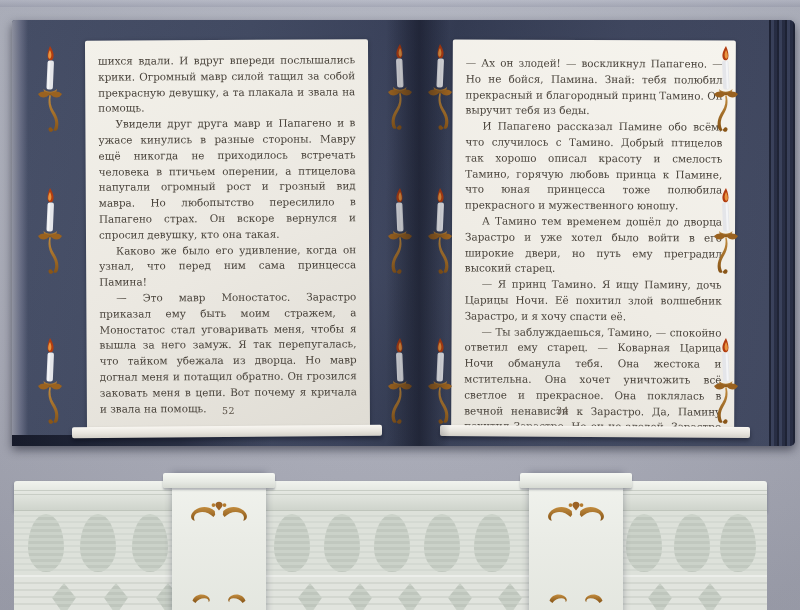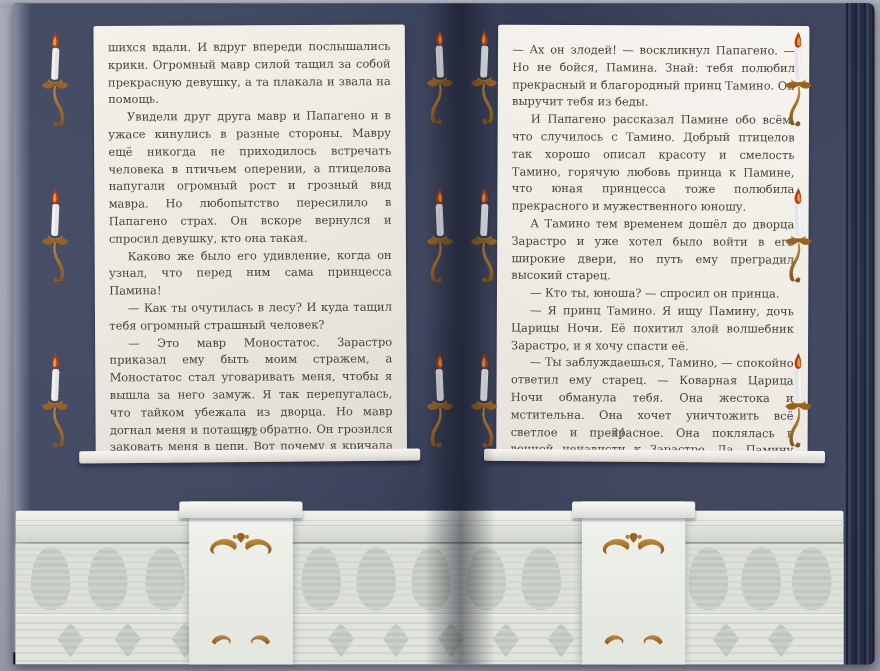--- a/index.html
+++ b/index.html
@@ -1,21 +1,21 @@
 <!DOCTYPE html>
 <html><head>
 <meta charset="utf-8">
 <style>
   *{margin:0;padding:0;box-sizing:border-box}
   html,body{width:800px;height:610px;overflow:hidden;background:#b4b6c1;font-family:"DejaVu Serif",serif}
   .photo{position:relative;width:800px;height:610px;background:linear-gradient(180deg,#bcbfca 0%,#b1b3bf 60%,#a8aab6 100%)}
   .photo::after{content:"";position:absolute;inset:0;pointer-events:none;
     background:radial-gradient(ellipse at 50% 45%, rgba(255,255,255,0.05), rgba(25,28,45,0.12) 95%)}
   
-  .book{position:absolute;left:12px;top:3px;width:783px;height:601px;border-radius:3px 6px 5px 2px;
+  .book{position:absolute;left:12px;top:20px;width:783px;height:426px;border-radius:3px 6px 5px 2px;
     background:linear-gradient(100deg,#49526b 0%,#414a63 28%,#363e58 47%,#303850 52%,#3f4760 72%,#444c65 100%);
     box-shadow:0 4px 10px rgba(18,20,35,.55)}
   .left-page-edges{position:absolute;left:0;top:0;width:16px;height:100%;
     background:linear-gradient(90deg,#9a9dab 0%,#6b7189 55%,rgba(70,77,104,0) 100%);border-radius:3px 0 0 2px}
   .fore-edge{position:absolute;right:0;top:0;width:26px;height:100%;border-radius:0 6px 5px 0;
     background:repeating-linear-gradient(90deg,#1c2133 0 2px,#3a425d 2px 5px,#272d44 5px 8px)}
   .bottom-shadow{position:absolute;left:0;bottom:0;width:260px;height:11px;
     background:linear-gradient(90deg,#141828 0%,#252b40 65%,rgba(37,43,64,0) 100%)}
   .spine-shadow{position:absolute;left:374px;top:0;width:64px;height:100%;z-index:40;pointer-events:none;
     background:linear-gradient(90deg,rgba(8,10,22,0) 0%,rgba(8,10,22,.40) 42%,rgba(8,10,22,.48) 52%,rgba(8,10,22,0) 100%)}
@@ -157,33 +157,31 @@
             <use href="#fl-bot"></use>
           </svg>
       </div>
     </div>
 
     <div class="panel pl">
       <div class="page-text">
         <p class="noind">шихся вдали. И вдруг впереди послышались крики. Огромный мавр силой тащил за собой прекрасную девушку, а та плакала и звала на помощь.</p>
         <p>Увидели друг друга мавр и Папагено и в ужасе кинулись в разные стороны. Мавру ещё никогда не приходилось встречать человека в птичьем оперении, а птицелова напугали огромный рост и грозный вид мавра. Но любопытство пересилило в Папагено страх. Он вскоре вернулся и спросил девушку, кто она такая.</p>
         <p>Каково же было его удивление, когда он узнал, что перед ним сама принцесса Памина!</p>
-        <p>— Как ты очутилась в лесу? И куда тащил тебя огромный страшный человек?</p>
         <p>— Это мавр Моностатос. Зарастро приказал ему быть моим стражем, а Моностатос стал уговаривать меня, чтобы я вышла за него замуж. Я так перепугалась, что тайком убежала из дворца. Но мавр догнал меня и потащил обратно. Он грозился заковать меня в цепи. Вот почему я кричала и звала на помощь.</p>
       </div>
       <div class="page-num">52</div>
     </div>
     <div class="ledge ll"></div>
 
     <div class="panel pr">
       <div class="page-text">
         <p class="noind">— Ах он злодей! — воскликнул Папагено. — Но не бойся, Памина. Знай: тебя полюбил прекрасный и благородный принц Тамино. Он выручит тебя из беды.</p>
         <p>И Папагено рассказал Памине обо всём, что случилось с Тамино. Добрый птицелов так хорошо описал красоту и смелость Тамино, горячую любовь принца к Памине, что юная принцесса тоже полюбила прекрасного и мужественного юношу.</p>
         <p>А Тамино тем временем дошёл до дворца Зарастро и уже хотел было войти в его широкие двери, но путь ему преградил высокий старец.</p>
-        <p>— Кто ты, юноша? — спросил он принца.</p>
         <p>— Я принц Тамино. Я ищу Памину, дочь Царицы Ночи. Её похитил злой волшебник Зарастро, и я хочу спасти её.</p>
         <p>— Ты заблуждаешься, Тамино, — спокойно ответил ему старец. — Коварная Царица Ночи обманула тебя. Она жестока и мстительна. Она хочет уничтожить всё светлое и прекрасное. Она поклялась в вечной ненависти к Зарастро. Да, Памину похитил Зарастро. Но он не злодей. Зарастро — мудрый и до-</p>
       </div>
       <div class="page-num">34</div>
     </div>
     <div class="ledge lr"></div>
 
     <div class="candle" style="left:22px;top:24px">
         <svg viewBox="0 0 32 90">
           <use href="#candle-g"></use>

